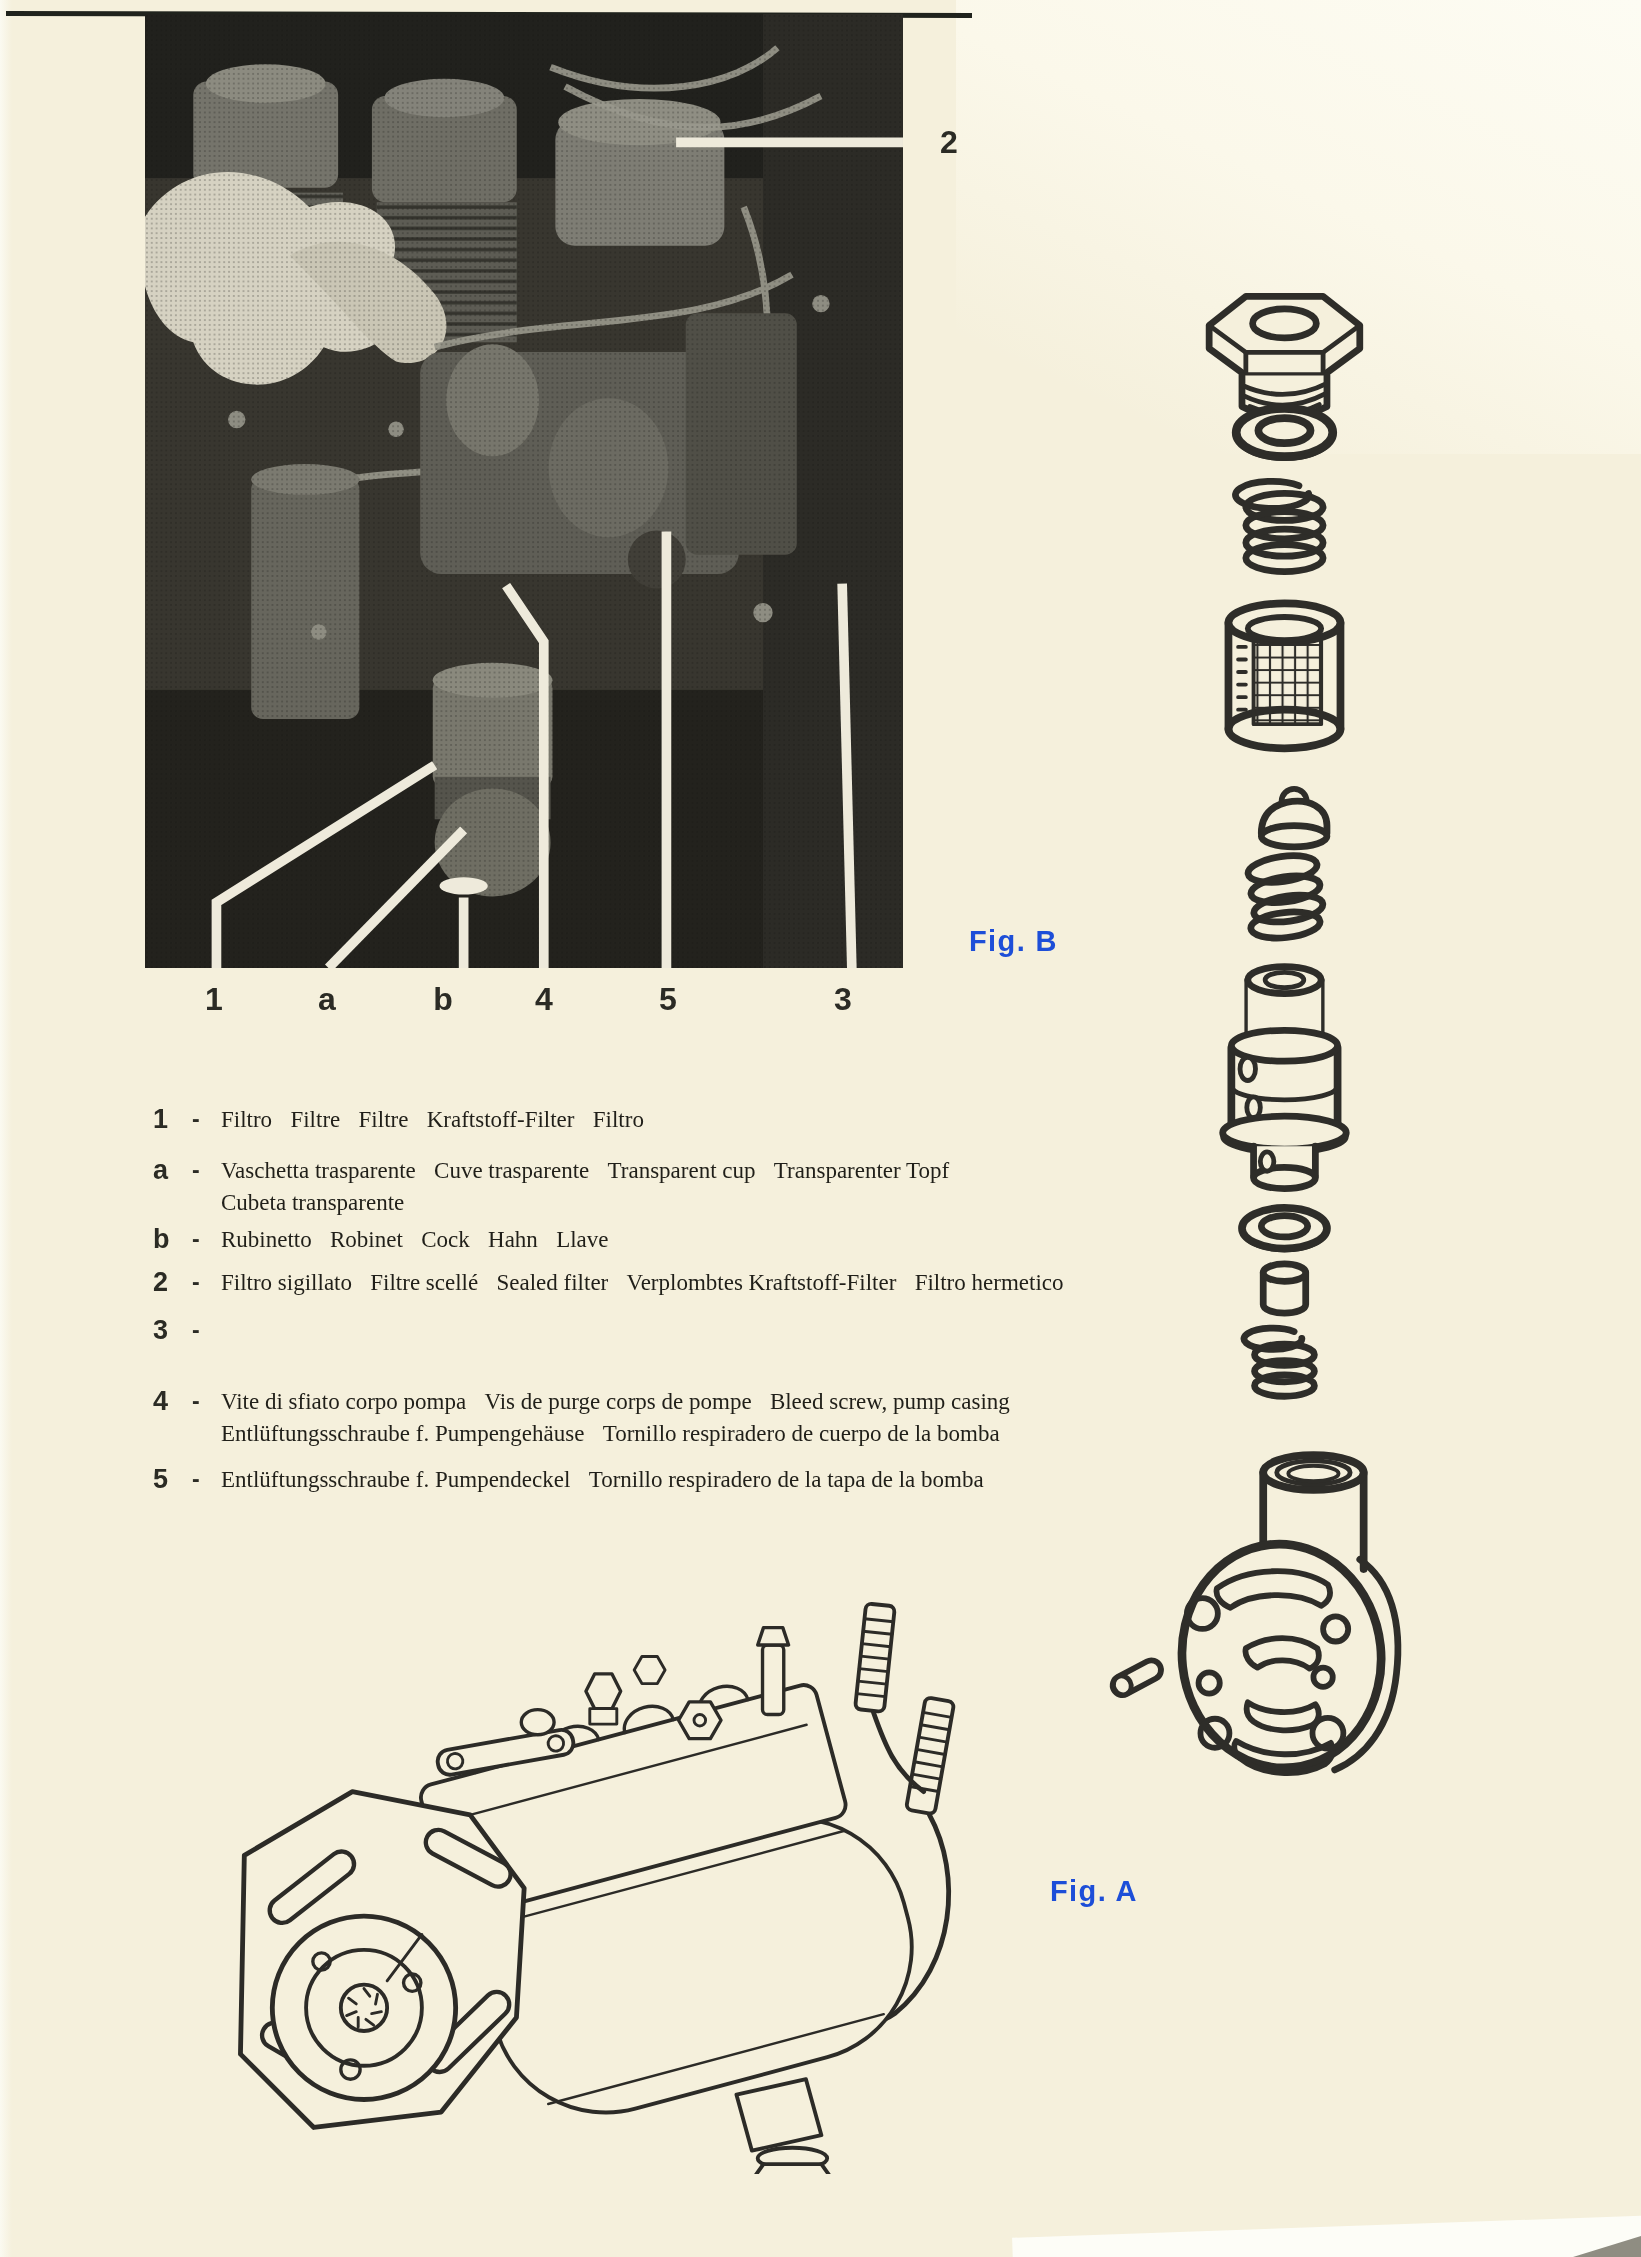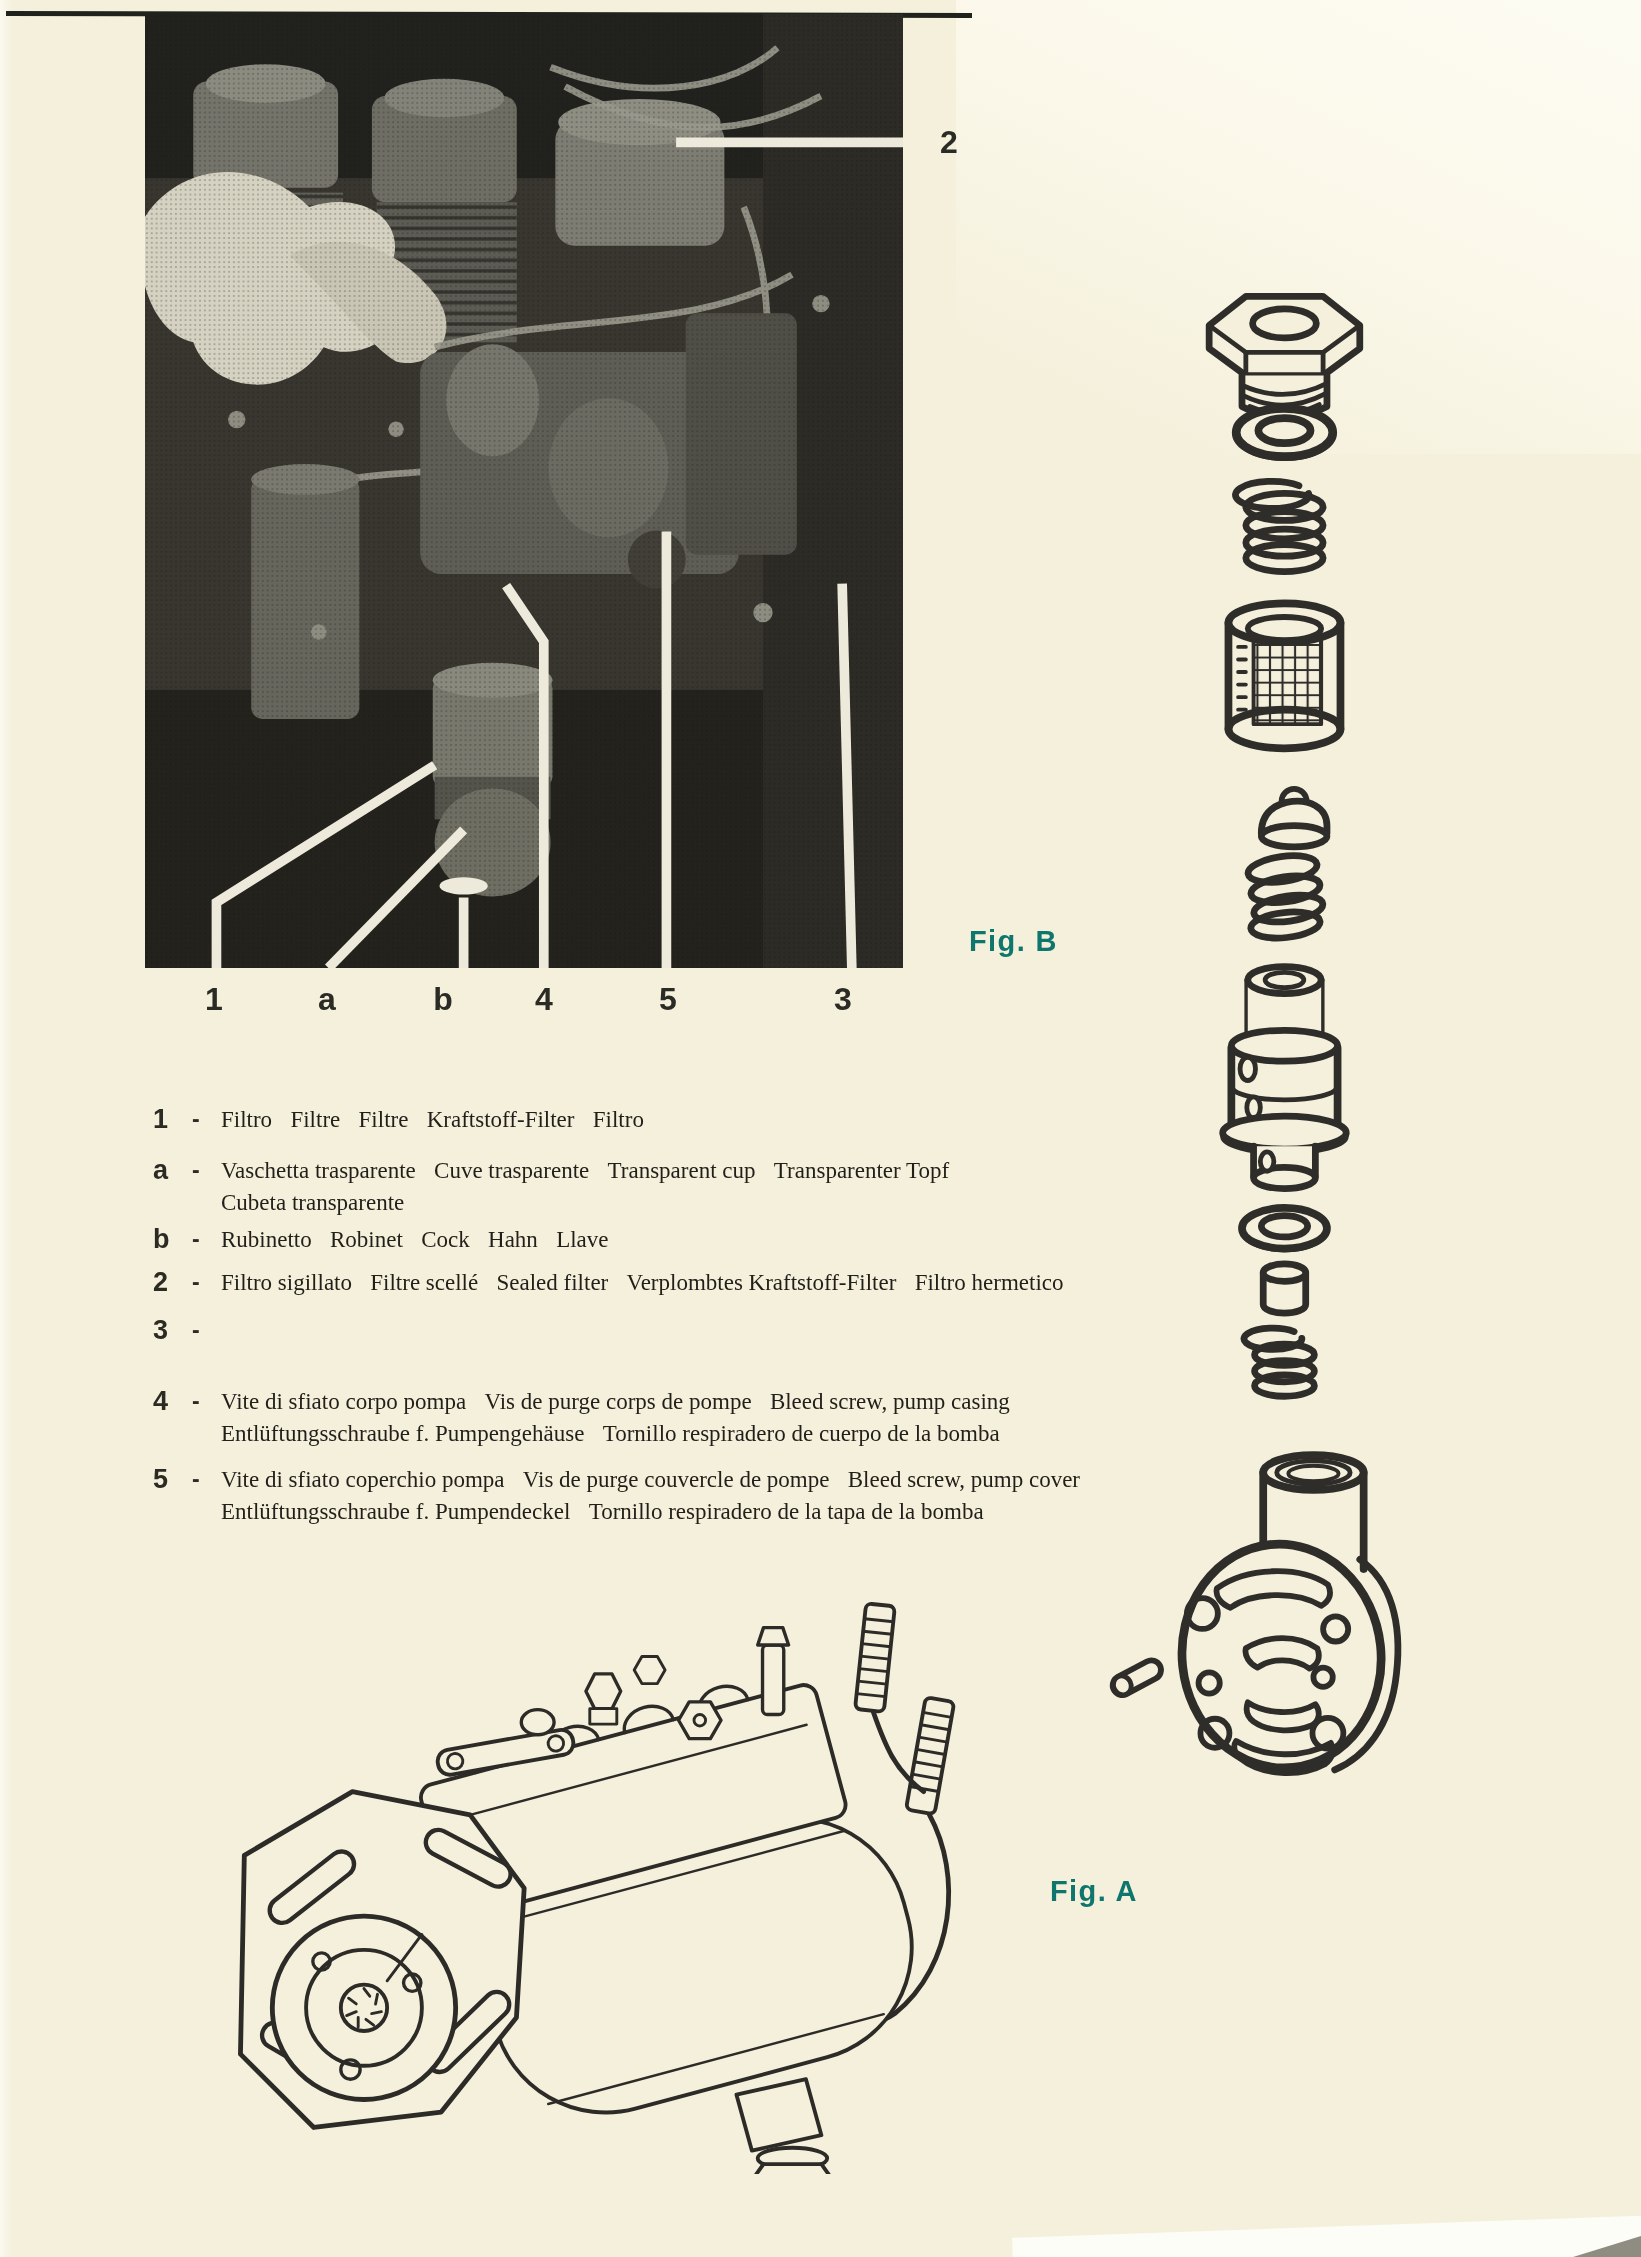--- a/index.html
+++ b/index.html
@@ -30,21 +30,21 @@
     background:#8f8d82;clip-path:polygon(100% 0,100% 100%,0 100%);
   }
   .photo{position:absolute;left:145px;top:13.5px;}
   .callout{
     position:absolute;transform:translateX(-50%);
     font-family:"Liberation Sans",sans-serif;font-weight:700;
     font-size:32px;color:#2b2b25;
   }
   .fig-label{
     position:absolute;font-family:"Liberation Sans",sans-serif;
-    font-weight:700;font-size:29px;color:#0f766e;letter-spacing:1.4px;
+    font-weight:700;font-size:29px;color:#1d4ed8;letter-spacing:1.4px;
   }
   .explode-svg{position:absolute;left:1101px;top:275px;}
   .figa-svg{position:absolute;left:198px;top:1556px;}
   .legend-row{
     position:absolute;left:153px;width:1033px;display:flex;
     align-items:flex-start;color:#201f19;
   }
   .lg-key{
     font-family:"Liberation Sans",sans-serif;font-weight:700;
     font-size:27px;line-height:31px;width:39px;color:#2b2b24;
@@ -384,18 +384,17 @@
       <span class="lg-dash">-</span>
       <div class="lg-lines">
         <div class="lg-line"><span class="seg">Vite di sfiato corpo pompa</span><span class="seg it">Vis de purge corps de pompe</span><span class="seg">Bleed screw, pump casing</span></div>
         <div class="lg-line"><span class="seg it">Entlüftungsschraube f. Pumpengehäuse</span><span class="seg">Tornillo respiradero de cuerpo de la bomba</span></div>
       </div>
     </div>
     <div class="legend-row" style="top: 1464px;">
       <span class="lg-key">5</span>
       <span class="lg-dash">-</span>
       <div class="lg-lines">
-        <div class="lg-line"><span class="seg">Vite di sfiato coperchio pompa</span><span class="seg it">Vis de purge couvercle de pompe</span><span class="seg">Bleed screw, pump cover</span></div>
         <div class="lg-line"><span class="seg it">Entlüftungsschraube f. Pumpendeckel</span><span class="seg">Tornillo respiradero de la tapa de la bomba</span></div>
       </div>
     </div>
   </div>
 
 
 </body></html>

